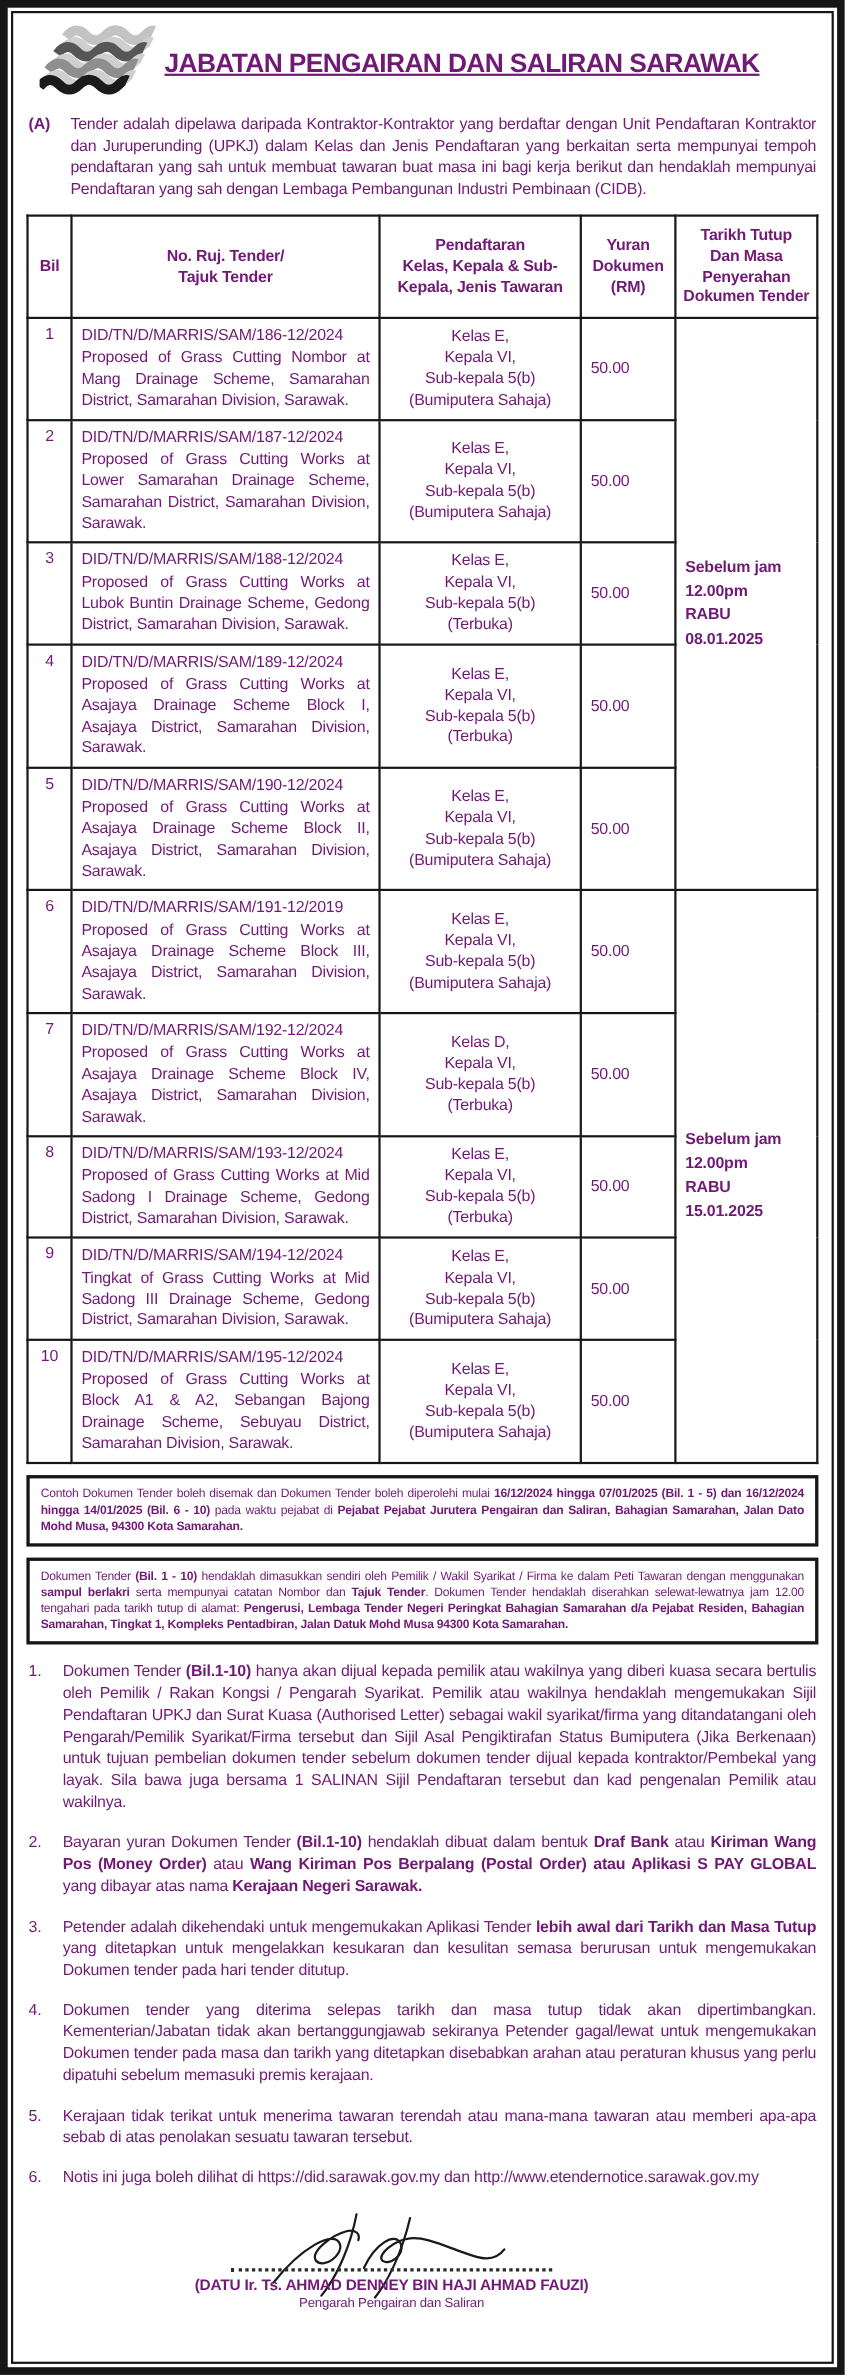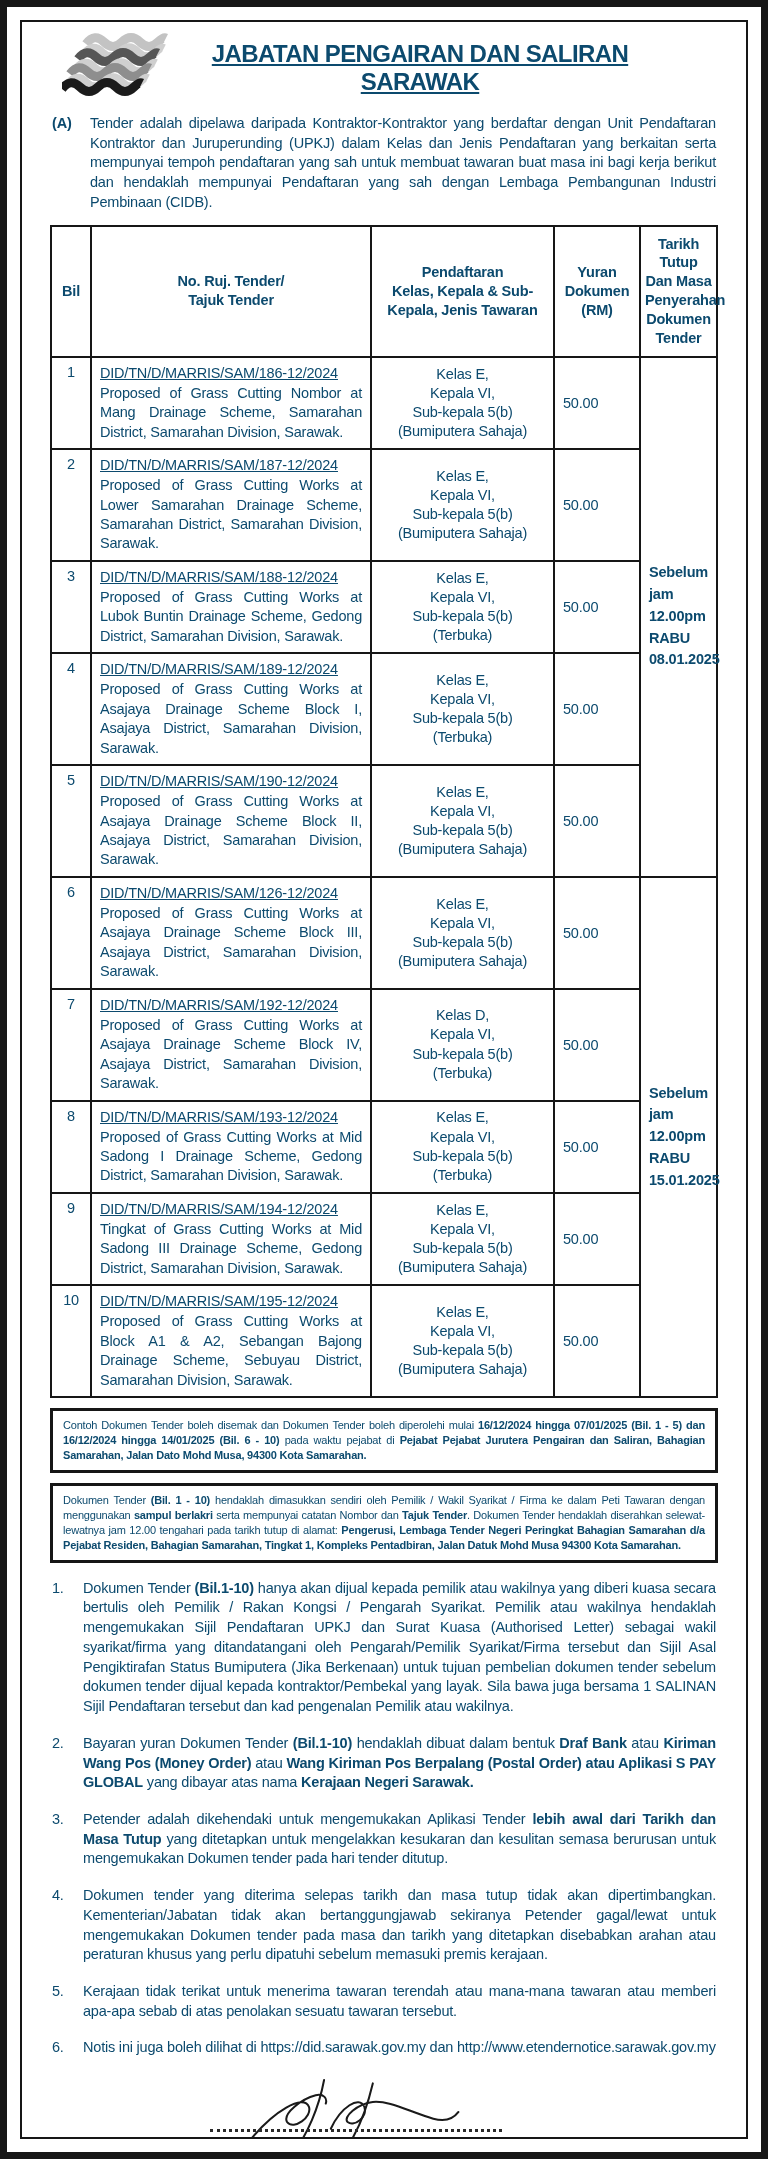--- a/index.html
+++ b/index.html
@@ -1,43 +1,43 @@
 <!DOCTYPE html>
 <html><head>
 <meta charset="utf-8">
 <style>
   html,body{margin:0;padding:0;background:#e8e8e8;}
   .page{
     width:768px;height:2159px;box-sizing:border-box;margin:0 auto;
     background:#ffffff;border:7px solid #161616;display:flex;
   }
   .page-inner{
-    flex:1;margin:13px;border:2px solid #161616;box-sizing:border-box;
-    padding:8px 28px 8px;overflow:hidden;
-    font-family:"Liberation Sans", sans-serif;color:#0c4a6e;letter-spacing:-0.2px;
+    flex:1;margin:3px;border:2px solid #161616;box-sizing:border-box;
+    padding:8px 12px 8px;overflow:hidden;
+    font-family:"Liberation Sans", sans-serif;color:#701a75;letter-spacing:-0.2px;
   }
   
   .header{display:flex;align-items:center;margin:2px 0 10px;}
   .logo-wrap{flex:0 0 118px;display:flex;justify-content:flex-start;padding-left:12px;box-sizing:border-box;}
   .titles{flex:1;text-align:center;padding-right:46px;}
   .title1{font-size:24px;font-weight:bold;text-decoration:underline;letter-spacing:-0.6px;line-height:1.15;}
   .title2{font-size:23px;font-weight:bold;text-decoration:underline;letter-spacing:-0.6px;line-height:1.15;margin-top:4px;}
   
   .intro{display:flex;gap:10px;margin:0 2px 12px;font-size:14.5px;line-height:1.36;text-align:justify;}
   .intro-label{flex:0 0 28px;font-weight:bold;}
   
   table.tender{border-collapse:collapse;width:100%;table-layout:fixed;}
   table.tender th,table.tender td{border:2px solid #161616;padding:6px 8px;font-size:14.5px;}
   table.tender th{
     font-weight:bold;text-align:center;vertical-align:middle;
     white-space:pre-line;line-height:1.3;padding:8px 4px;
   }
   td.bil{text-align:center;vertical-align:top;}
   td.refcell{vertical-align:top;}
-  .ref{text-decoration:underline;margin-bottom:1px;line-height:1.32;}
+  .ref{margin-bottom:1px;line-height:1.32;}
   .tajuk{text-align:justify;line-height:1.34;}
   td.kelas{text-align:center;vertical-align:middle;white-space:pre-line;line-height:1.32;padding:6px 4px;}
   td.fee{vertical-align:middle;}
   td.closing{
     vertical-align:middle;font-weight:bold;
     white-space:pre-line;font-size:15px;line-height:1.5;
   }
   
   .note-box{
     border:3px solid #161616;margin-top:10px;padding:7px 10px;
@@ -175,21 +175,21 @@
           </td>
           <td class="kelas">Kelas E,
 Kepala VI,
 Sub-kepala 5(b)
 (Bumiputera Sahaja)</td>
           <td class="fee">50.00</td>
         </tr>
         <tr>
           <td class="bil">6</td>
           <td class="refcell">
-            <div class="ref">DID/TN/D/MARRIS/SAM/126-12/2024</div>
+            <div class="ref">DID/TN/D/MARRIS/SAM/191-12/2019</div>
             <div class="tajuk">Proposed of Grass Cutting Works at Asajaya Drainage Scheme Block III, Asajaya District, Samarahan Division, Sarawak.</div>
           </td>
           <td class="kelas">Kelas E,
 Kepala VI,
 Sub-kepala 5(b)
 (Bumiputera Sahaja)</td>
           <td class="fee">50.00</td>
           <td class="closing" rowspan="5">Sebelum jam
 12.00pm
 RABU

